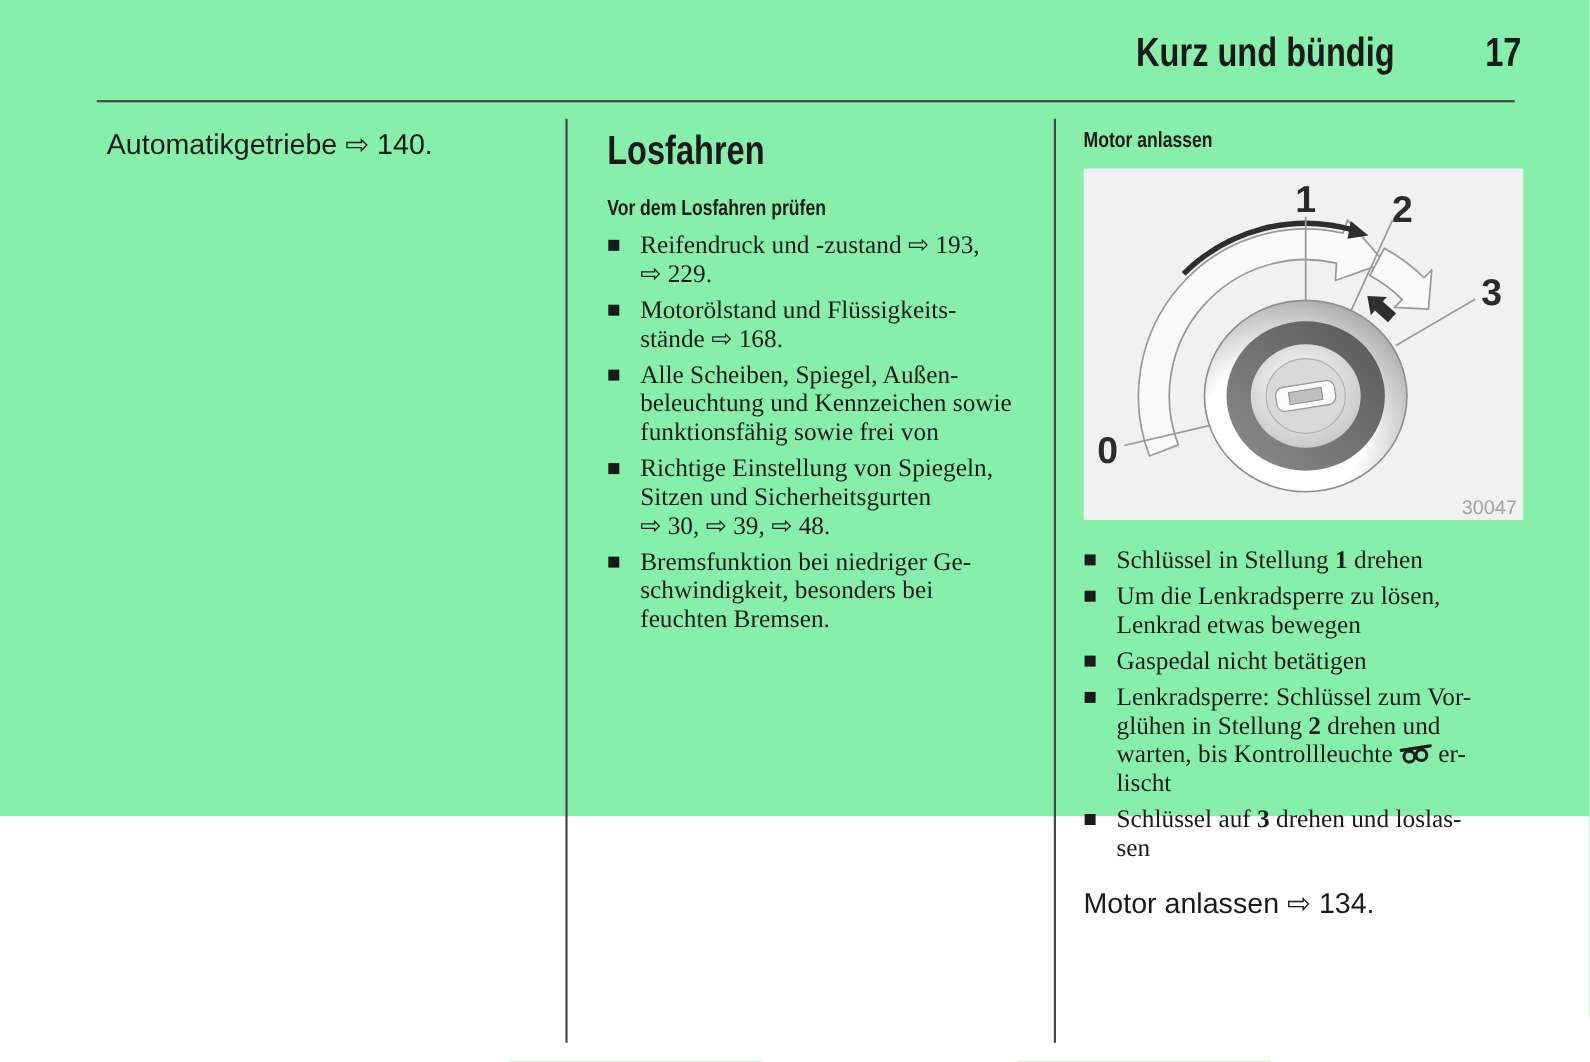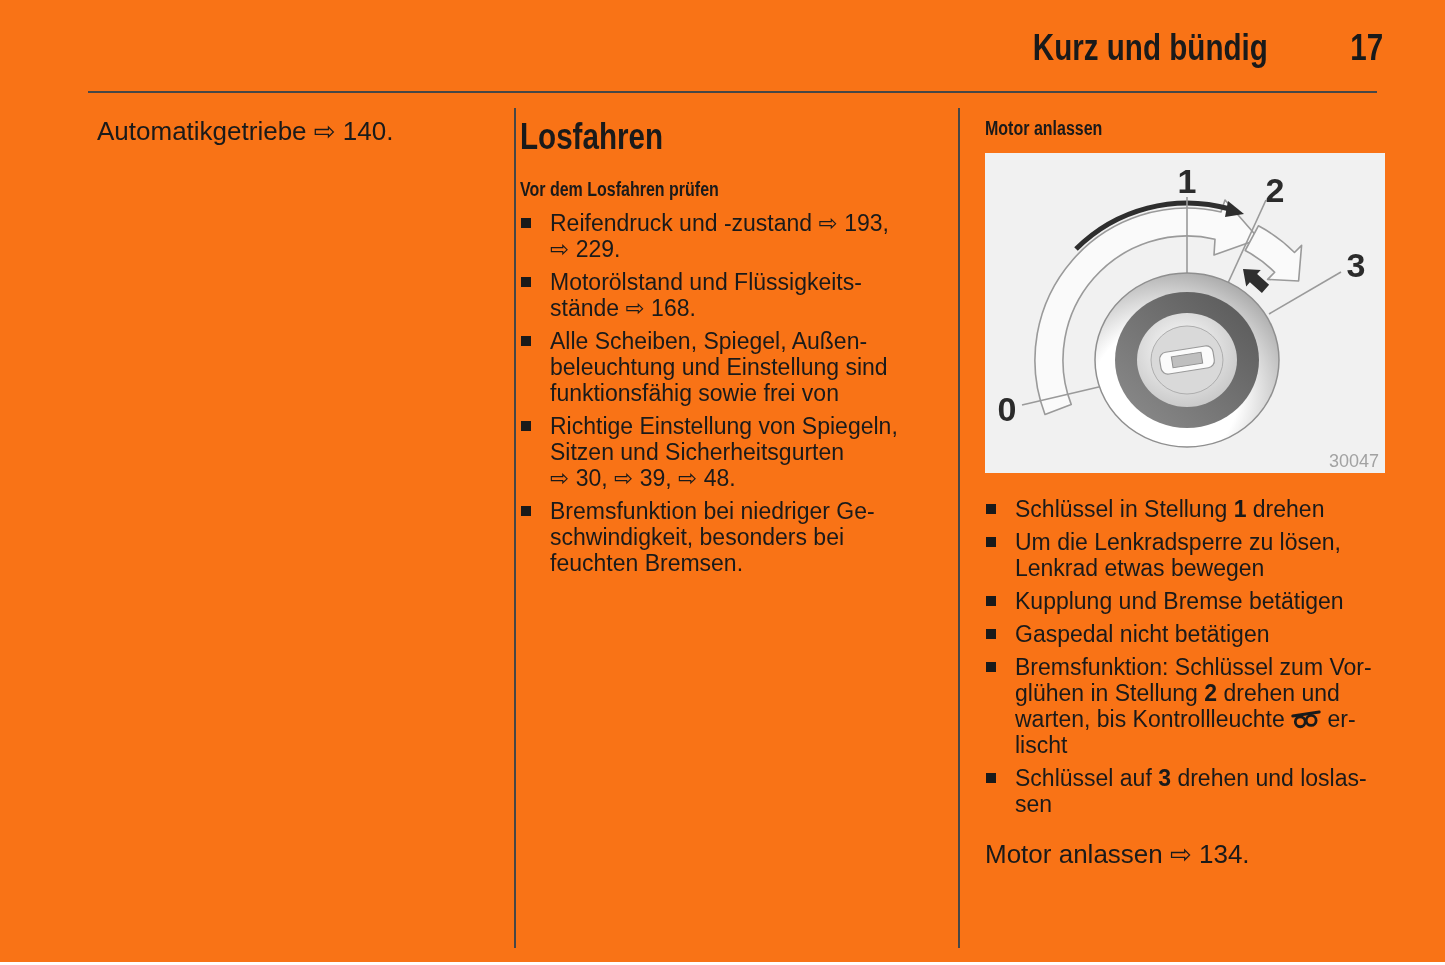--- a/index.html
+++ b/index.html
@@ -3,52 +3,52 @@
 <meta charset="utf-8">
 <title>Kurz und bündig – 17</title>
 <style>
   html, body { margin:0; padding:0; overflow:hidden; }
   body {
     width:1445px; height:965px; background:#ffffff;
     font-family:"Liberation Sans","DejaVu Sans",sans-serif;
     color:#1a1a1a;
     -webkit-font-smoothing:antialiased;
   }
-  .page { position:relative; width:1445px; height:962px; background:#f97316; }
+  .page { position:relative; width:1445px; height:742px; background:#86efac; }
 
   
   .header {
     position:absolute; top:29px; right:62px;
     display:flex; align-items:baseline;
     font-weight:bold; font-size:37px; line-height:1; white-space:nowrap;
   }
   .condensed { display:inline-block; transform:scaleX(0.8); transform-origin:0 50%; }
   .condensed.right { transform-origin:100% 50%; }
   .header .pagenum { margin-left:74px; }
   .rule { position:absolute; left:88px; top:91px; width:1289px; height:2px; background:#474747; }
 
   
   .vdiv { position:absolute; top:108px; height:840px; width:2px; background:#474747; }
   .vdiv.d1 { left:514px; }
   .vdiv.d2 { left:958px; }
 
   
   .col { position:absolute; top:118px; }
   .col-left  { left:97px;  width:390px; }
-  .col-mid   { left:520px; width:405px; }
+  .col-mid   { left:552px; width:405px; }
   .col-right { left:985px; width:402px; }
 
   .body-text { font-size:26px; line-height:26px; margin:0; white-space:nowrap; }
 
   h1.sec-title { font-size:37px; line-height:1; font-weight:bold; margin:0 0 24px 0; white-space:nowrap; }
   h2.sec-subtitle { font-size:20px; line-height:1; font-weight:bold; margin:0 0 11px 0; white-space:nowrap; }
   .col-right h2.sec-subtitle { margin-bottom:0; }
 
   ul.blist { list-style:none; margin:0; padding:0; font-size:23px; line-height:26px; }
-  ul.blist li { position:relative; padding-left:30px; margin-bottom:7px; white-space:nowrap; }
+  ul.blist li { position:relative; padding-left:30px; margin-bottom:7px; white-space:nowrap;font-family:Liberation Serif, serif; }
   ul.blist li::before {
     content:""; position:absolute; left:1px; top:8px;
     width:10px; height:10px; background:#1a1a1a;
   }
   .bold { font-weight:bold; }
 
   
   .figure { display:block; width:400px; height:320px; margin:15px 0 23px 0; }
   .figlabel { font-weight:bold; font-size:34px; fill:#2b2b2b; font-family:"Liberation Sans","DejaVu Sans",sans-serif; }
   .fignum { font-size:18px; fill:#a2a2a2; font-family:"Liberation Sans","DejaVu Sans",sans-serif; }
@@ -74,21 +74,21 @@
   <div class="col col-left">
     <p class="body-text"><span>Automatikgetriebe ⇨ 140.</span></p>
   </div>
 
   <div class="col col-mid">
     <h1 class="sec-title"><span class="condensed">Losfahren</span></h1>
     <h2 class="sec-subtitle"><span class="condensed">Vor dem Losfahren prüfen</span></h2>
     <ul class="blist">
         <li><span>Reifendruck und -zustand ⇨ 193,</span><br><span>⇨ 229.</span></li>
         <li><span>Motorölstand und Flüssigkeits-</span><br><span>stände ⇨ 168.</span></li>
-        <li><span>Alle Scheiben, Spiegel, Außen-</span><br><span>beleuchtung und Einstellung sind</span><br><span>funktionsfähig sowie frei von</span><br></li>
+        <li><span>Alle Scheiben, Spiegel, Außen-</span><br><span>beleuchtung und Kennzeichen sowie</span><br><span>funktionsfähig sowie frei von</span><br></li>
         <li><span>Richtige Einstellung von Spiegeln,</span><br><span>Sitzen und Sicherheitsgurten</span><br><span>⇨ 30, ⇨ 39, ⇨ 48.</span></li>
         <li><span>Bremsfunktion bei niedriger Ge-</span><br><span>schwindigkeit, besonders bei</span><br><span>feuchten Bremsen.</span></li>
       </ul>
   </div>
 
   <div class="col col-right">
     <h2 class="sec-subtitle"><span class="condensed">Motor anlassen</span></h2>
 
     <svg class="figure" viewBox="0 0 400 320" aria-hidden="true">
       <defs>
@@ -136,23 +136,22 @@
       <text class="figlabel" x="202" y="40" text-anchor="middle">1</text>
       <text class="figlabel" x="290" y="49" text-anchor="middle">2</text>
       <text class="figlabel" x="371" y="124" text-anchor="middle">3</text>
       <text class="figlabel" x="22" y="268" text-anchor="middle">0</text>
       <text class="fignum" x="394" y="314" text-anchor="end">30047</text>
     </svg>
 
     <ul class="blist">
         <li><span>Schlüssel in Stellung </span><span class="bold">1</span><span> drehen</span></li>
         <li><span>Um die Lenkradsperre zu lösen,</span><br><span>Lenkrad etwas bewegen</span></li>
-        <li><span>Kupplung und Bremse betätigen</span></li>
         <li><span>Gaspedal nicht betätigen</span></li>
-        <li><span>Bremsfunktion: Schlüssel zum Vor-</span><br><span>glühen in Stellung </span><span class="bold">2</span><span> drehen und</span><br><span>warten, bis Kontrollleuchte </span><span class="glow-icon"><svg viewBox="0 0 26 20" width="30" height="23" fill="none">
+        <li><span>Lenkradsperre: Schlüssel zum Vor-</span><br><span>glühen in Stellung </span><span class="bold">2</span><span> drehen und</span><br><span>warten, bis Kontrollleuchte </span><span class="glow-icon"><svg viewBox="0 0 26 20" width="30" height="23" fill="none">
               <path d="M1.5 7 L24.5 3.5" stroke="#1a1a1a" stroke-width="2.6" stroke-linecap="round"></path>
               <circle cx="8" cy="12" r="4.3" stroke="#1a1a1a" stroke-width="2.4"></circle>
               <circle cx="17.5" cy="10.8" r="4.3" stroke="#1a1a1a" stroke-width="2.4"></circle>
             </svg></span><span> er-</span><br><span>lischt</span></li>
         <li><span>Schlüssel auf </span><span class="bold">3</span><span> drehen und loslas-</span><br><span>sen</span></li>
       </ul>
     <p class="body-text footer-text"><span>Motor anlassen ⇨ 134.</span></p>
   </div>
 
 </div>

